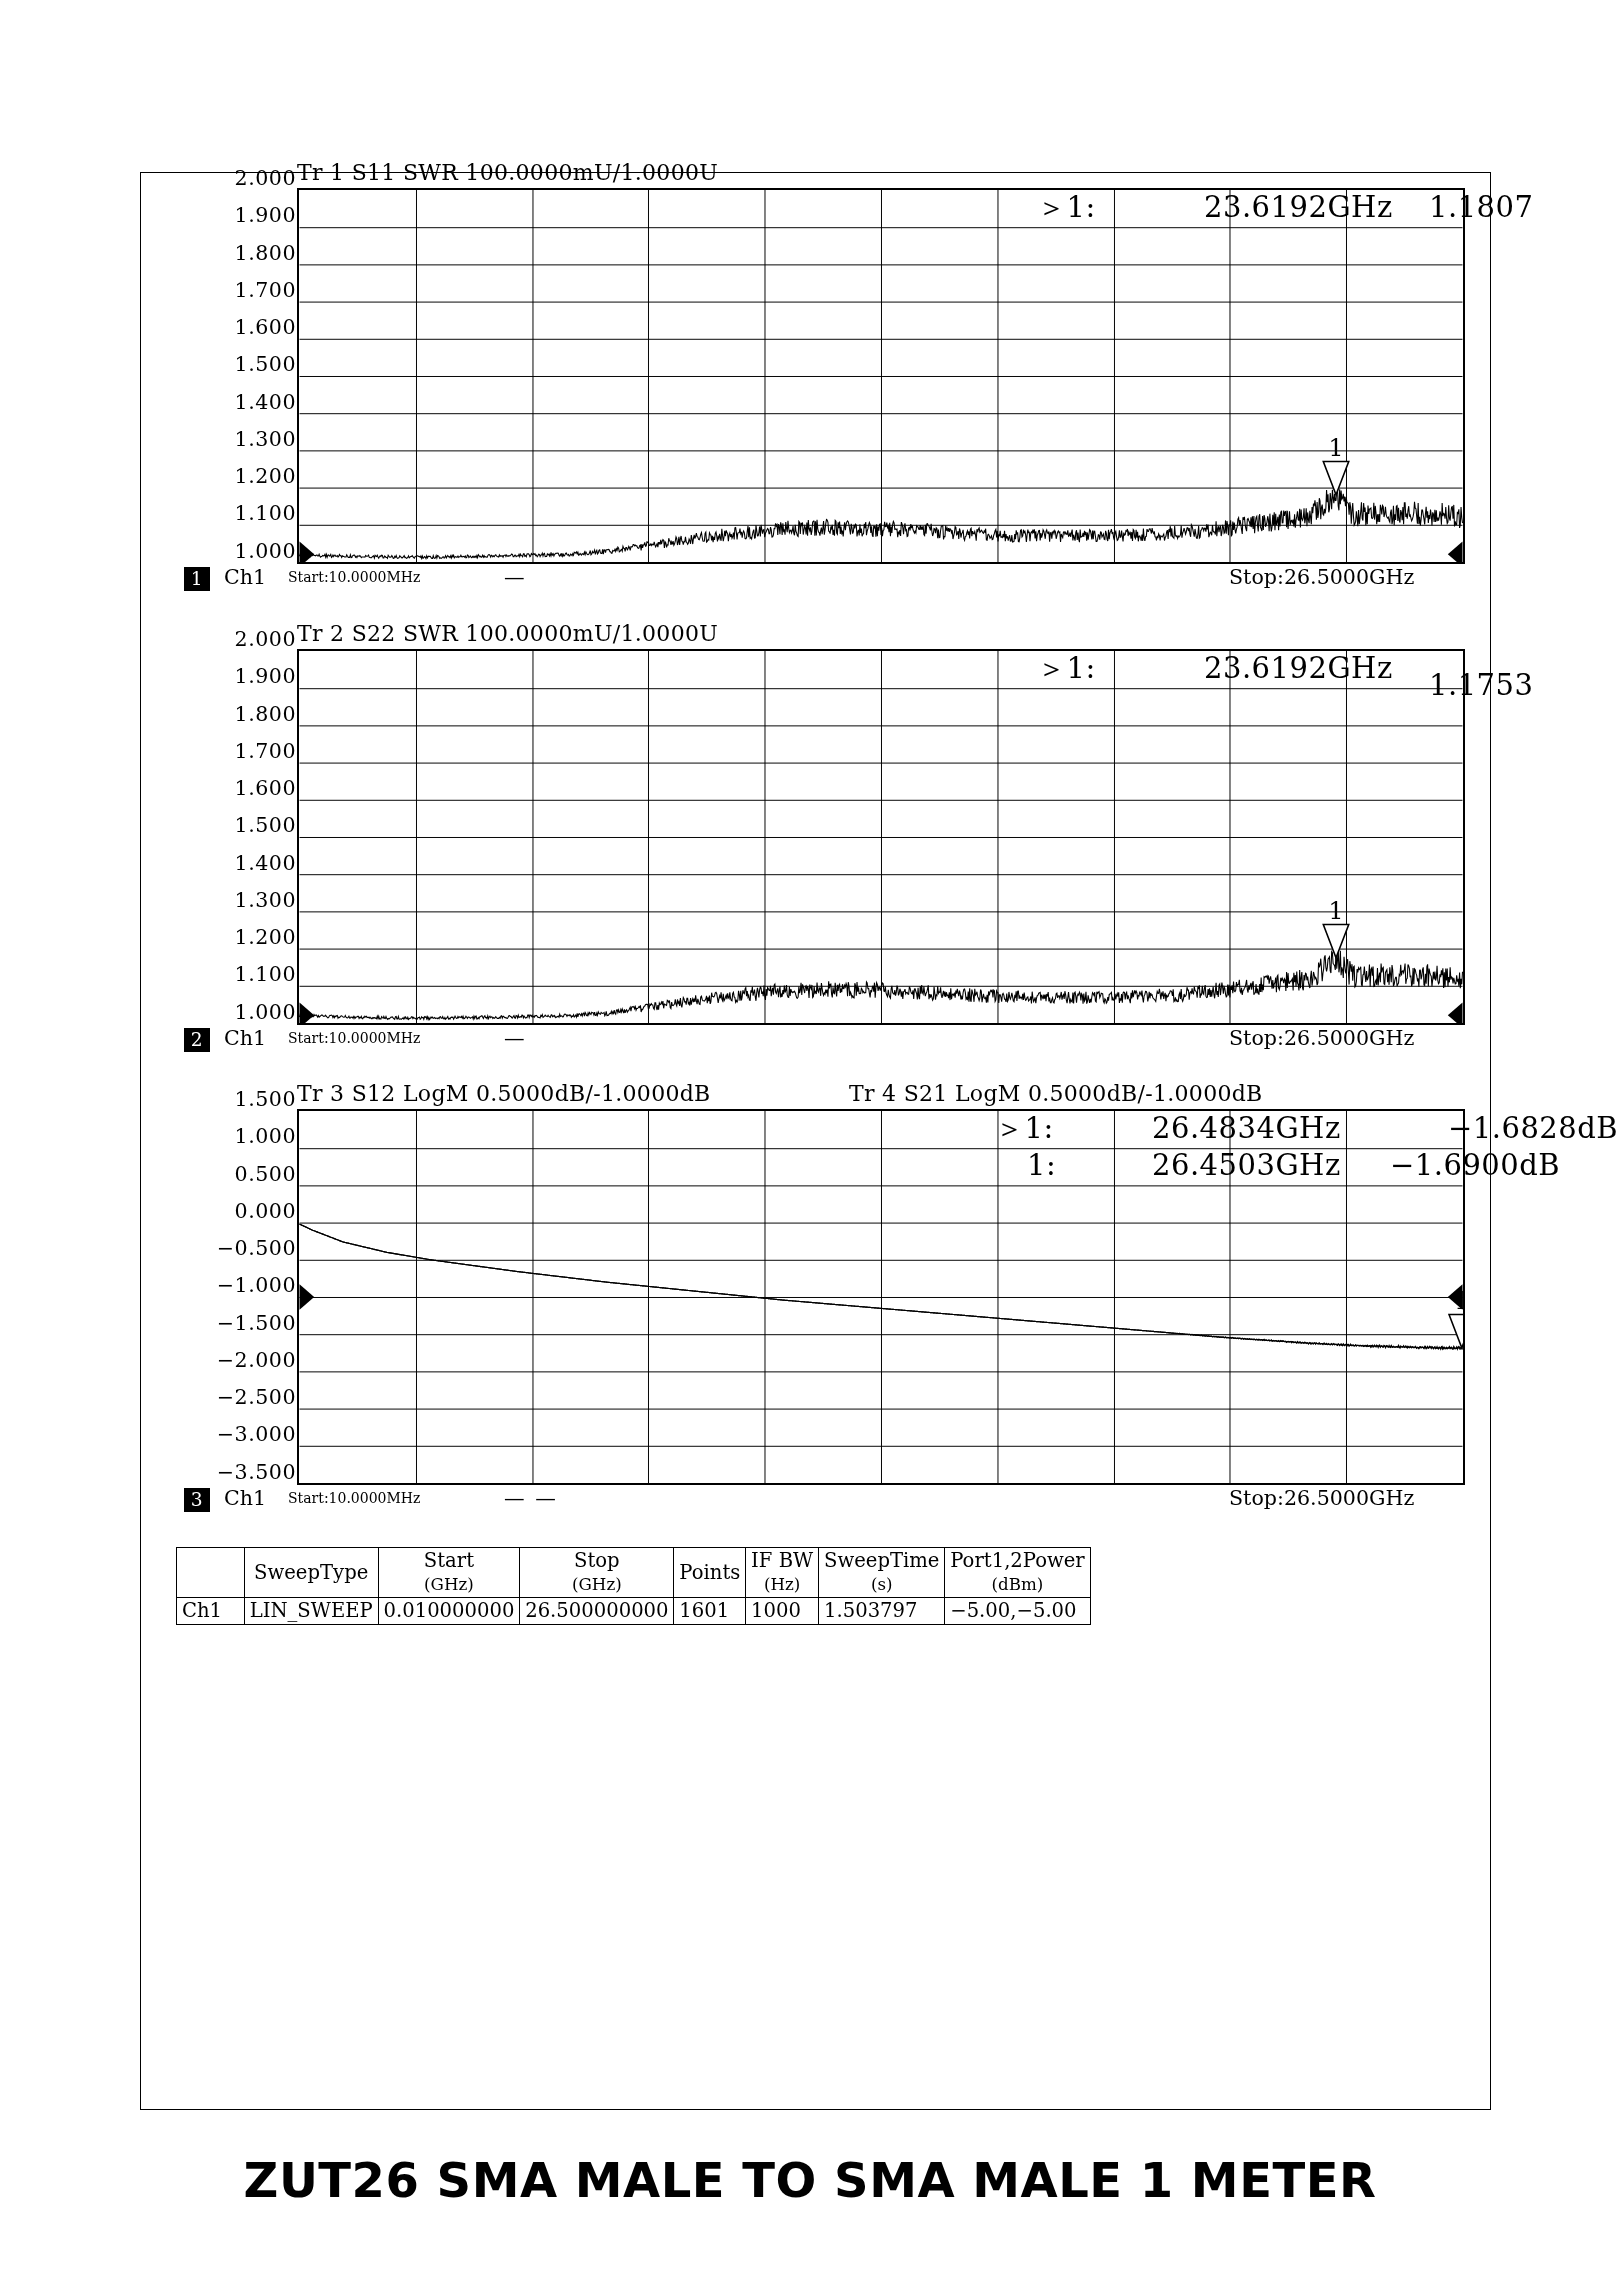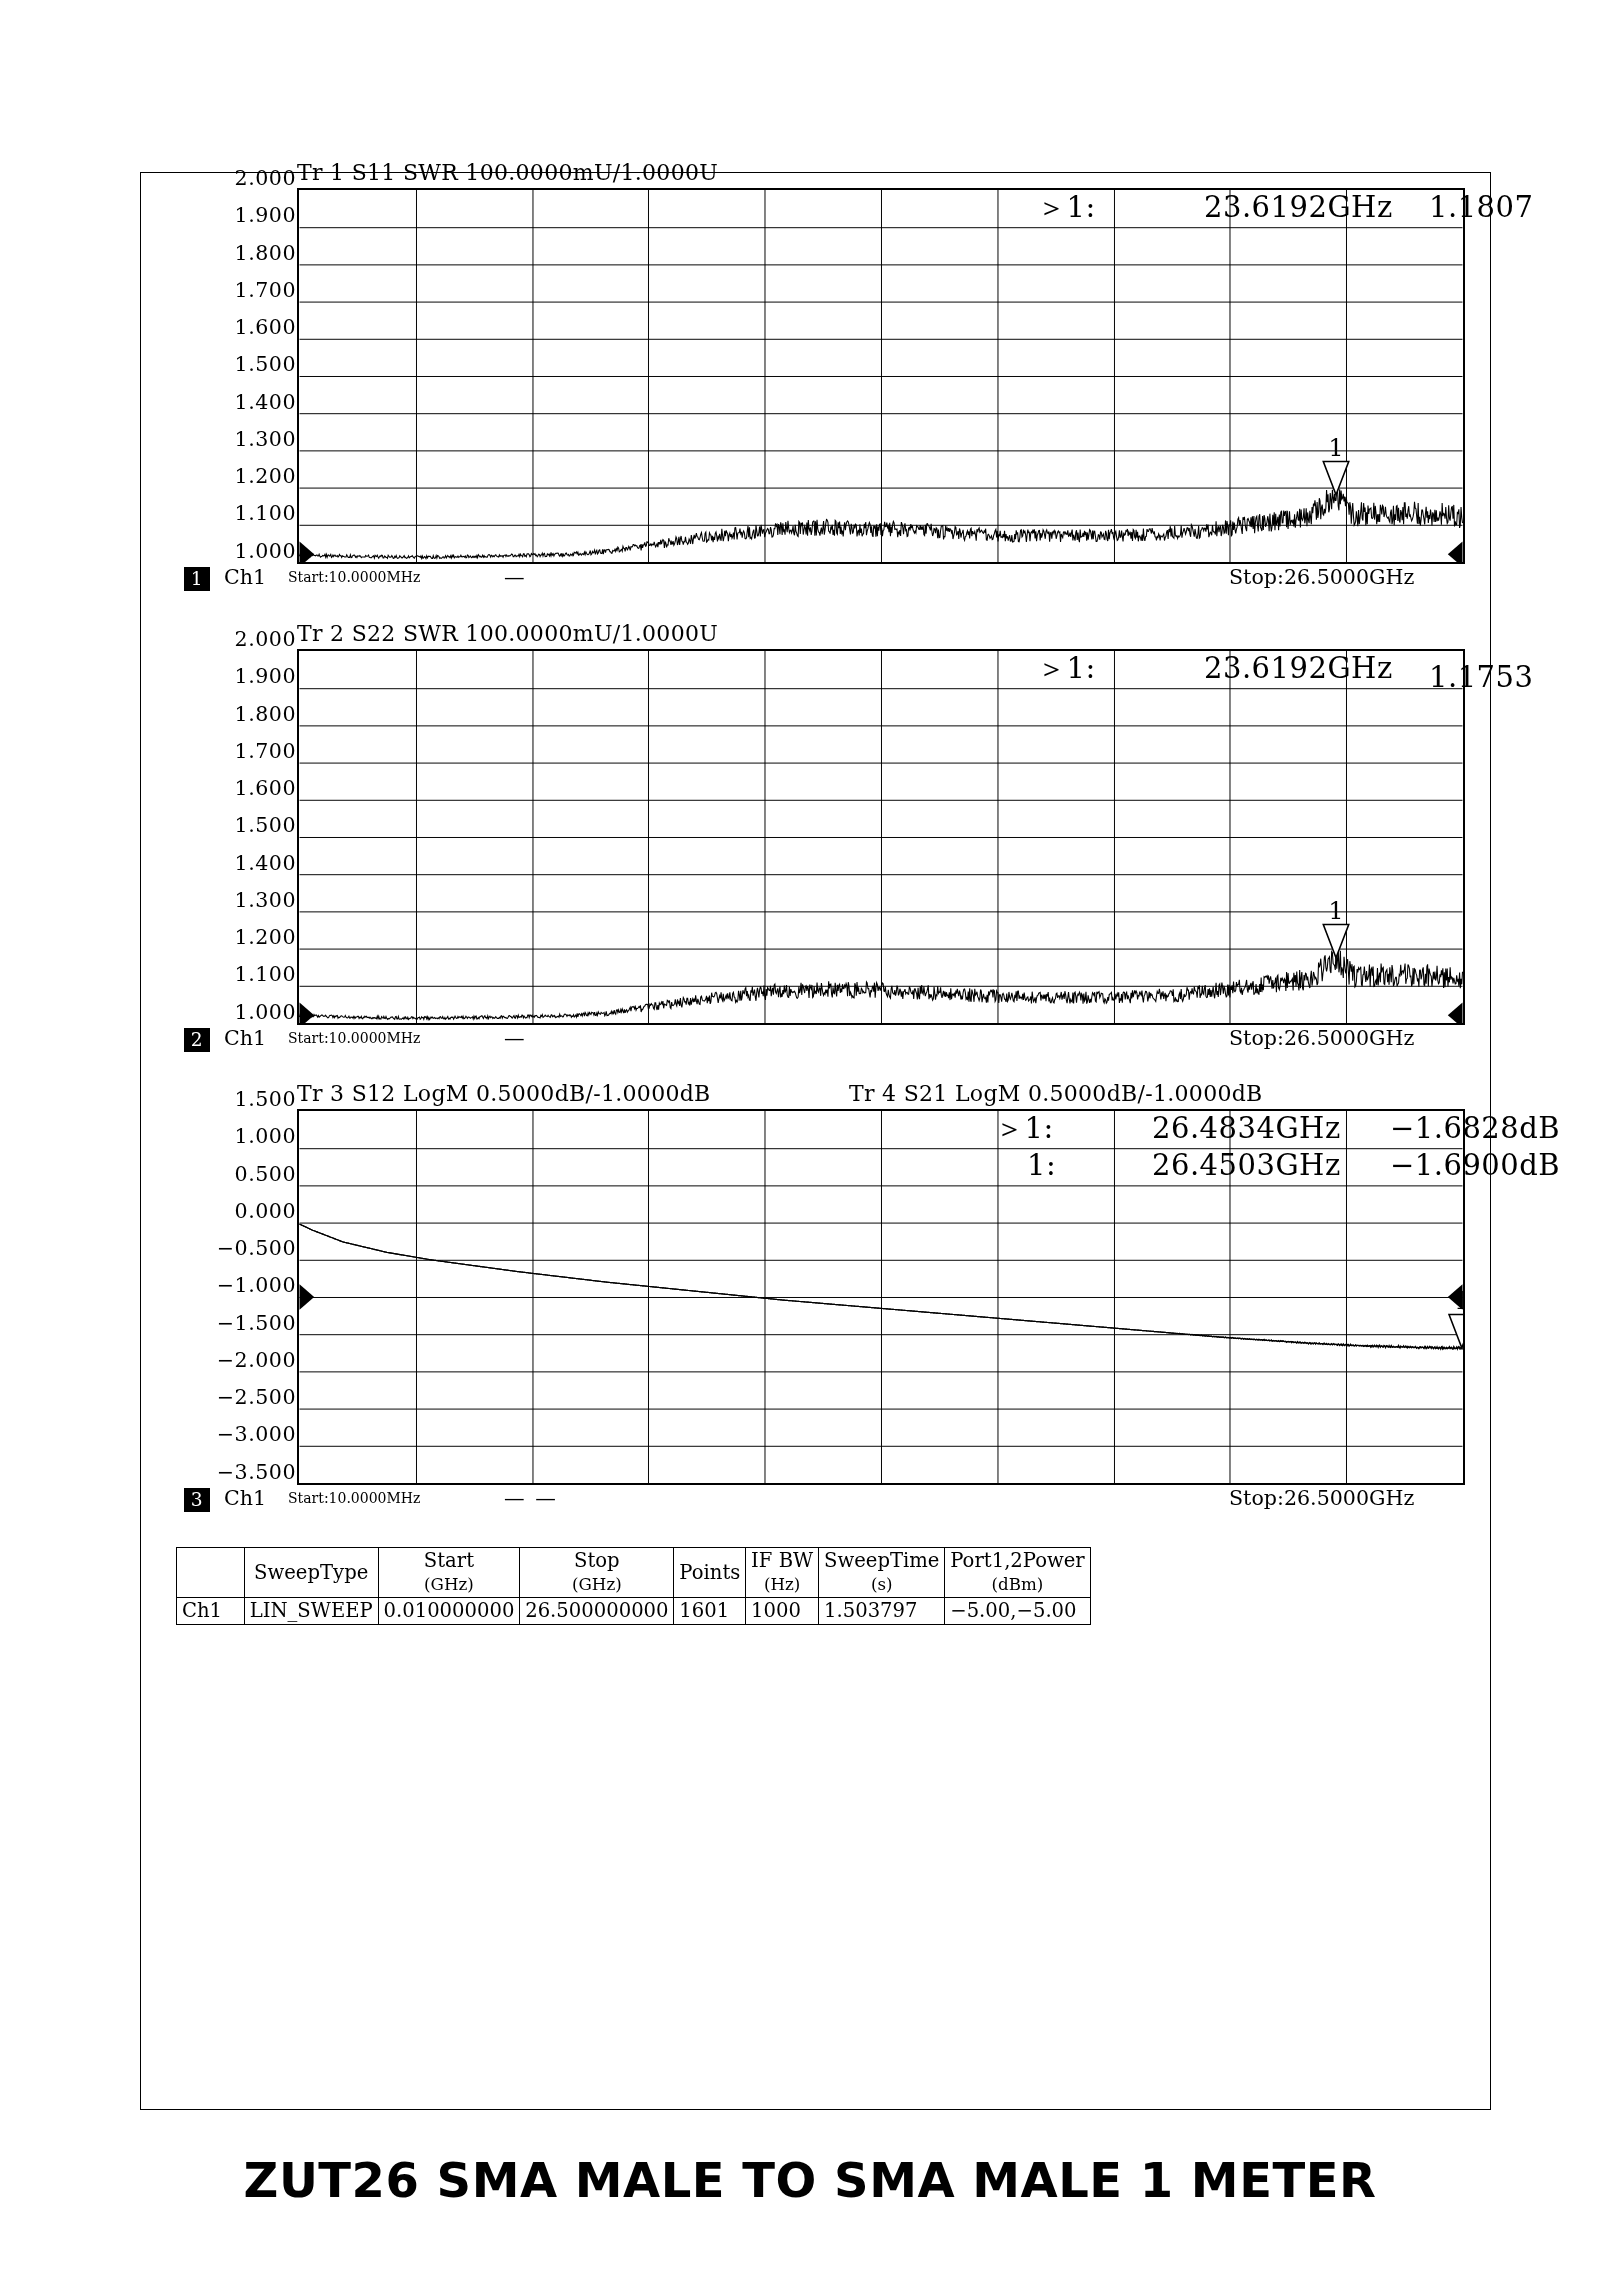--- a/index.html
+++ b/index.html
@@ -148,21 +148,21 @@
             <polygon points="0,359 15,372 0,385" fill="#000"></polygon>
             <polygon points="1188,359 1173,372 1188,385" fill="#000"></polygon>
             <polygon points="1045.8044394110984,279.38599999999997 1071.8044394110984,279.38599999999997 1058.8044394110984,313.38599999999997" fill="#fff" stroke="#000" stroke-width="1.6"></polygon>
             <text x="1058.8044394110984" y="273.38599999999997" text-anchor="middle" font-family="&quot;DejaVu Serif&quot;, serif" font-size="24" fill="#000">1</text>
           </svg>
       </div>
 
       <div class="readout" style="left:156px;top:14.7px;width:1164px;height:39px;">
         <div class="rd-id" style="left:740px;top:4.9px;">＞1:</div>
         <div class="rd-freq" style="left:907px;top:4.9px;">23.6192GHz</div>
-        <div class="rd-val" style="left:1132px;top:14px;">1.1753</div>
+        <div class="rd-val" style="left:1132px;top:22px;">1.1753</div>
       </div>
 
       <div class="statusline" style="left:0;top:393px;width:1349px;height:29px;">
         <div class="chbadge" style="left:43px;top:1px;">2</div>
         <div class="st-ch" style="left:83px;top:1px;">Ch1</div>
         <div class="st-start" style="left:147px;top:1px;">Start:10.0000MHz</div>
         <div class="st-dash" style="left:363px;top:1px;">—</div>
         <div class="st-stop" style="left:1088px;top:1px;">Stop:26.5000GHz</div>
       </div>
     </div>
@@ -210,21 +210,21 @@
             <polygon points="0,177 15,190 0,203" fill="#000"></polygon>
             <polygon points="1188,177 1173,190 1188,203" fill="#000"></polygon>
             <polygon points="1174.2555379388448,207.8928 1200.2555379388448,207.8928 1187.2555379388448,241.8928" fill="#fff" stroke="#000" stroke-width="1.6"></polygon>
             <text x="1187.2555379388448" y="201.8928" text-anchor="middle" font-family="&quot;DejaVu Serif&quot;, serif" font-size="24" fill="#000">1</text>
           </svg>
       </div>
 
       <div class="readout" style="left:156px;top:14.7px;width:1164px;height:39px;">
         <div class="rd-id" style="left:698px;top:4.9px;">＞1:</div>
         <div class="rd-freq" style="left:855px;top:4.9px;text-align:right;">26.4834GHz</div>
-        <div class="rd-val" style="left:1093px;top:4.9px;">−1.6828dB</div>
+        <div class="rd-val" style="left:1151px;top:4.9px;">−1.6828dB</div>
       </div>
       <div class="readout" style="left:156px;top:52px;width:1164px;height:39px;">
         <div class="rd-id" style="left:730px;top:4.9px;">1:</div>
         <div class="rd-freq" style="left:855px;top:4.9px;">26.4503GHz</div>
         <div class="rd-val" style="left:1093px;top:4.9px;">−1.6900dB</div>
       </div>
 
       <div class="statusline" style="left:0;top:393px;width:1349px;height:29px;">
         <div class="chbadge" style="left:43px;top:1px;">3</div>
         <div class="st-ch" style="left:83px;top:1px;">Ch1</div>

